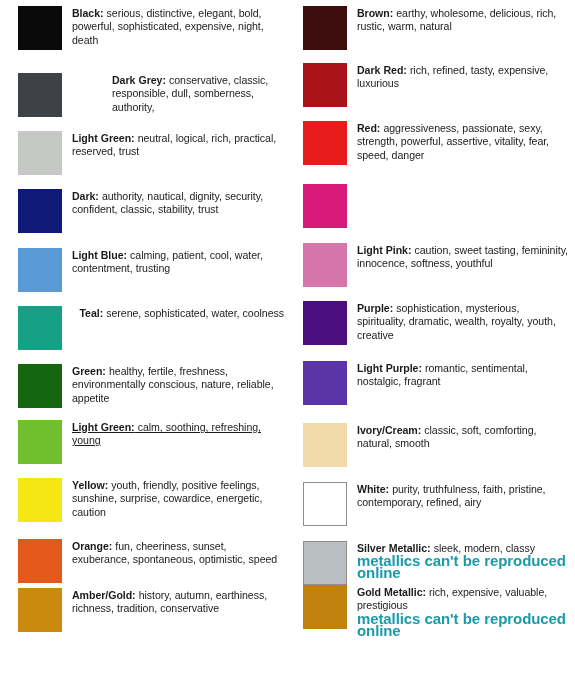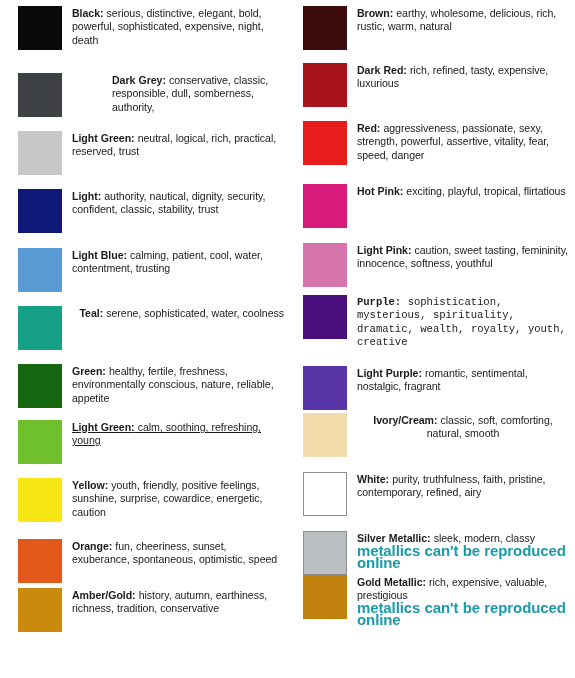--- a/index.html
+++ b/index.html
@@ -88,21 +88,21 @@
       <div class="entry" style="margin-top: 23px; gap: 40px;">
         <div class="swatch" style="background: rgb(62, 66, 70);"></div>
         <div class="entry-text"><span class="entry-name">Dark Grey:</span><span class="entry-traits"> conservative, classic, responsible, dull, somberness, authority,</span></div>
       </div>
       <div class="entry" style="margin-top: 14px;">
         <div class="swatch" style="background: rgb(198, 200, 197);"></div>
         <div class="entry-text"><span class="entry-name">Light Green:</span><span class="entry-traits"> neutral, logical, rich, practical, reserved, trust</span></div>
       </div>
       <div class="entry" style="margin-top: 14px;">
         <div class="swatch" style="background: rgb(15, 26, 120);"></div>
-        <div class="entry-text"><span class="entry-name">Light:</span><span class="entry-traits"> authority, nautical, dignity, security, confident, classic, stability, trust</span></div>
+        <div class="entry-text"><span class="entry-name">Dark:</span><span class="entry-traits"> authority, nautical, dignity, security, confident, classic, stability, trust</span></div>
       </div>
       <div class="entry" style="margin-top: 15px;">
         <div class="swatch" style="background: rgb(91, 155, 213);"></div>
         <div class="entry-text"><span class="entry-name">Light Blue:</span><span class="entry-traits"> calming, patient, cool, water, contentment, trusting</span></div>
       </div>
       <div class="entry" style="margin-top: 14px; text-align: right;">
         <div class="swatch" style="background: rgb(22, 160, 133);"></div>
         <div class="entry-text"><span class="entry-name">Teal:</span><span class="entry-traits"> serene, sophisticated, water, coolness</span></div>
       </div>
       <div class="entry" style="margin-top: 14px;">
@@ -134,35 +134,34 @@
       <div class="entry" style="margin-top: 13px;">
         <div class="swatch" style="background: rgb(168, 20, 25);"></div>
         <div class="entry-text"><span class="entry-name">Dark Red:</span><span class="entry-traits"> rich, refined, tasty, expensive, luxurious</span></div>
       </div>
       <div class="entry" style="margin-top: 14px;">
         <div class="swatch" style="background: rgb(232, 28, 28);"></div>
         <div class="entry-text"><span class="entry-name">Red:</span><span class="entry-traits"> aggressiveness, passionate, sexy, strength, powerful, assertive, vitality, fear, speed, danger</span></div>
       </div>
       <div class="entry" style="margin-top: 19px;">
         <div class="swatch" style="background: rgb(216, 27, 122);"></div>
-        <div class="entry-text"><span class="entry-name">Hot Pink:</span><span class="entry-traits"> exciting, playful, tropical, flirtatious</span></div>
       </div>
       <div class="entry" style="margin-top: 15px;">
         <div class="swatch" style="background: rgb(214, 117, 171);"></div>
         <div class="entry-text"><span class="entry-name">Light Pink:</span><span class="entry-traits"> caution, sweet tasting, femininity, innocence, softness, youthful</span></div>
       </div>
-      <div class="entry" style="margin-top: 8px; font-family: Liberation Mono, monospace;">
+      <div class="entry" style="margin-top: 14px;">
         <div class="swatch" style="background: rgb(75, 15, 125);"></div>
         <div class="entry-text"><span class="entry-name">Purple:</span><span class="entry-traits"> sophistication, mysterious, spirituality, dramatic, wealth, royalty, youth, creative</span></div>
       </div>
       <div class="entry" style="margin-top: 16px;">
         <div class="swatch" style="background: rgb(90, 53, 168);"></div>
         <div class="entry-text"><span class="entry-name">Light Purple:</span><span class="entry-traits"> romantic, sentimental, nostalgic, fragrant</span></div>
       </div>
-      <div class="entry" style="margin-top: 3px; text-align: center;">
+      <div class="entry" style="margin-top: 18px;">
         <div class="swatch" style="background: rgb(242, 219, 171);"></div>
         <div class="entry-text"><span class="entry-name">Ivory/Cream:</span><span class="entry-traits"> classic, soft, comforting, natural, smooth</span></div>
       </div>
       <div class="entry" style="margin-top: 15px;">
         <div class="swatch bordered" style="background: rgb(255, 255, 255);"></div>
         <div class="entry-text"><span class="entry-name">White:</span><span class="entry-traits"> purity, truthfulness, faith, pristine, contemporary, refined, airy</span></div>
       </div>
       <div class="entry" style="margin-top: 15px;">
         <div class="swatch bordered" style="background: rgb(185, 191, 192);"></div>
         <div class="entry-text"><span class="entry-name">Silver Metallic:</span><span class="entry-traits"> sleek, modern, classy</span><span class="note">metallics can't be reproduced online</span></div>

